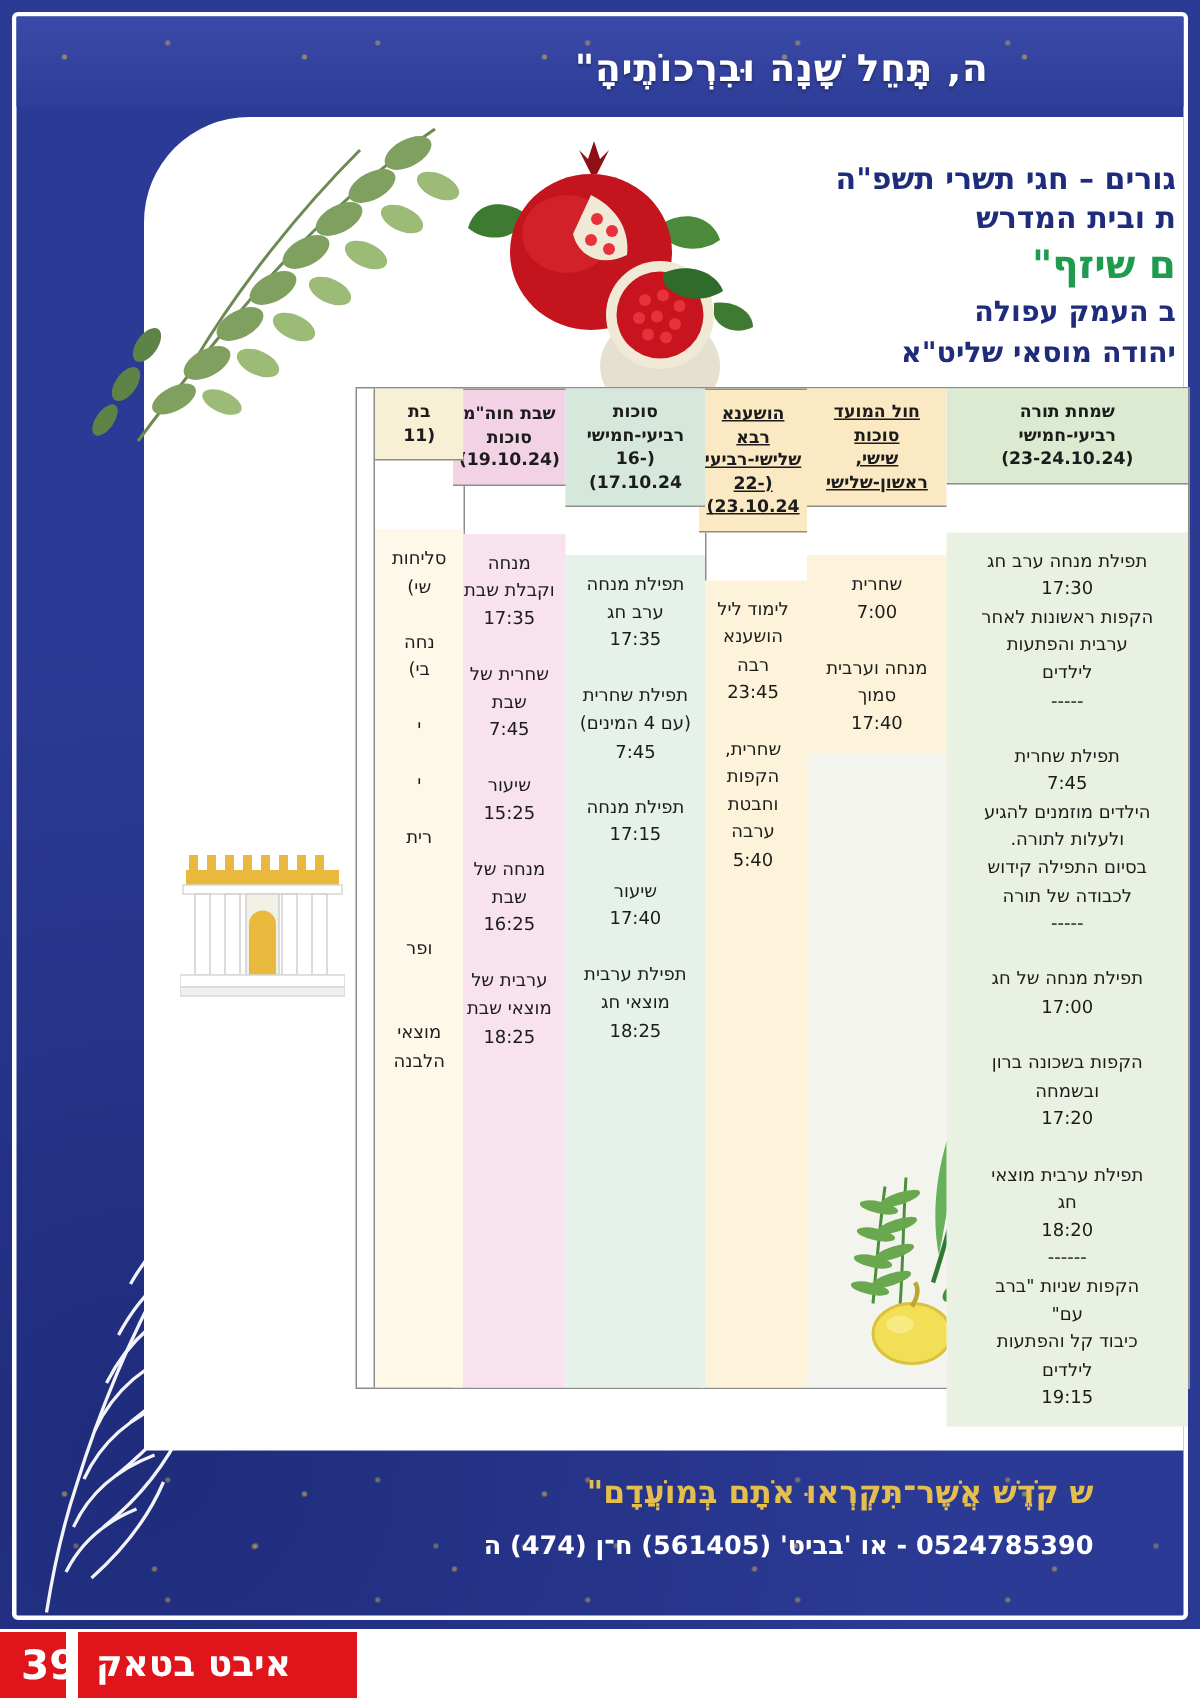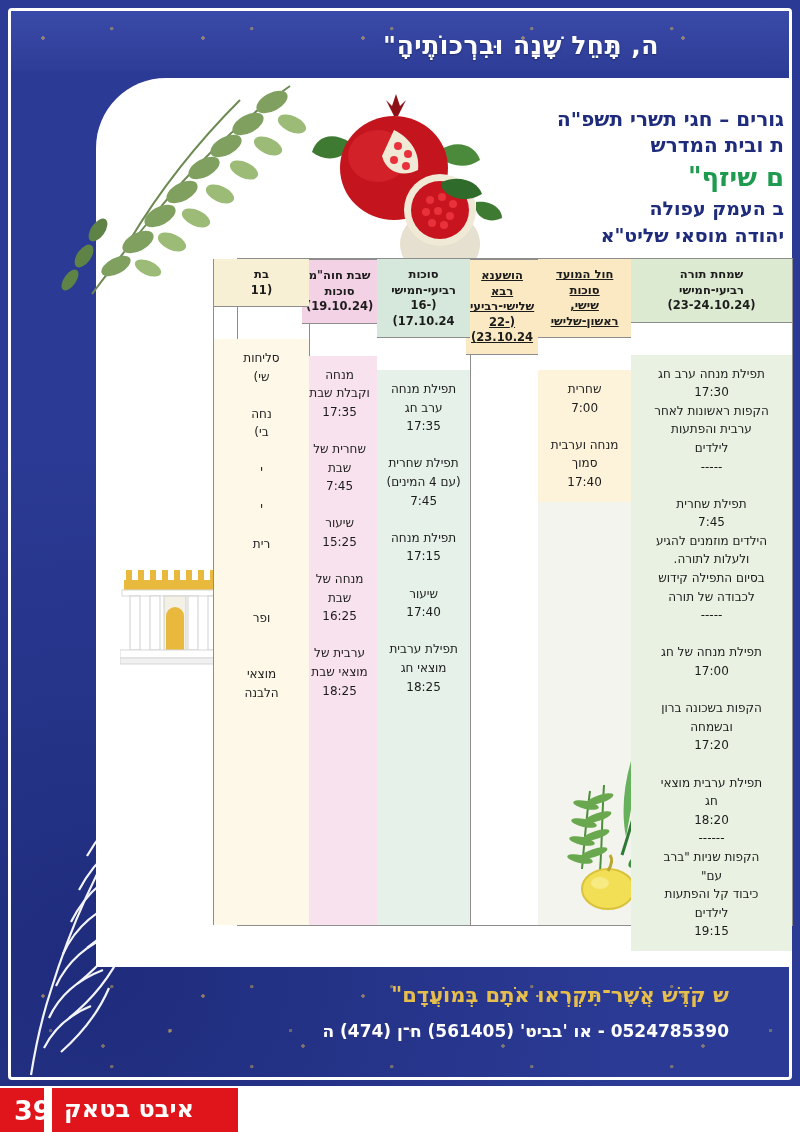--- a/index.html
+++ b/index.html
@@ -181,21 +181,21 @@
     direction: rtl;
     border: 1px solid #8d8d8d;
     background: #fff;
   }
   .col {
     flex: 0 0 auto;
     border-left: 1px solid #8d8d8d;
     display: flex; flex-direction: column;
   }
   .col:first-child { border-left: none; }
-  .col.w-right { width: 96px; }
+  .col.w-right { width: 60px; gap: 14px; }
   .col.w-std   { width: 161px; }
 
   .hdr {
     text-align: center;
     font-family: "DejaVu Sans", sans-serif;
     font-weight: bold;
     font-size: 11.5px;
     line-height: 1.35;
     padding: 8px 4px 8px;
     border-bottom: 1px solid #8d8d8d;
@@ -488,20 +488,27 @@
               <ellipse cx="62" cy="218" rx="9" ry="6" fill="#f8ec8e" opacity=".8"></ellipse>
             </svg>
           </div>
         </div>
         <div class="split-bot">
           <div class="hdr th-creamh" style="border-top:1px solid #8d8d8d;">
             <div>הושענא רבא</div>
             <div class="sub">שלישי-רביעי</div>
             <div class="sub">(22-23.10.24)</div>
           </div>
+          <div class="cell th-cream">לימוד ליל
+הושענא רבה
+23:45
+
+שחרית, הקפות
+וחבטת ערבה
+5:40</div>
         </div>
       </div>
     </div>
 
     <div class="col w-std">
       <div class="stack">
         <div class="split-top">
           <div class="hdr th-minth">
             <div>סוכות</div>
             <div class="sub">רביעי-חמישי</div>

